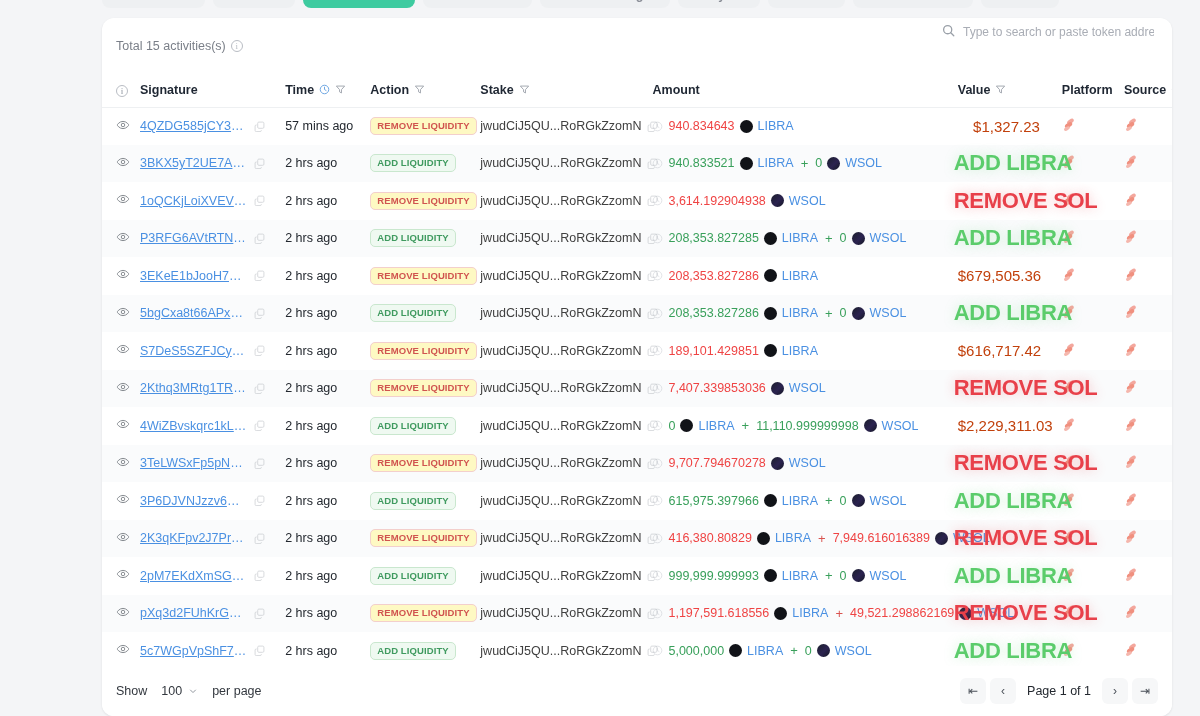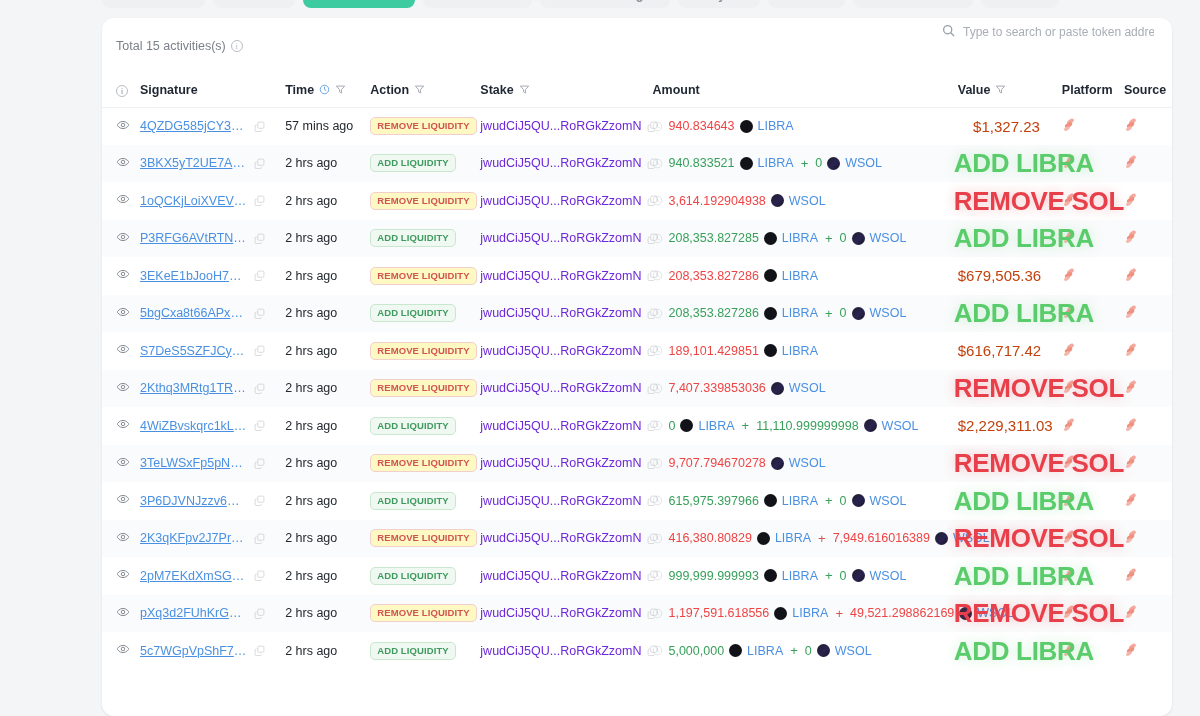--- a/index.html
+++ b/index.html
@@ -103,21 +103,21 @@
 
   .badge {
     display: inline-block; padding: 2px 6px 3px;
     border-radius: 5px; font-size: 9.5px; font-weight: 700;
     letter-spacing: .1px; line-height: 1.2;
   }
   .badge.remove { color: #d0544f; background: #fef9c3; border: 1px solid #f3cfcc; }
   .badge.add    { color: #3f9a5f; background: #eff9f1; border: 1px solid #c9e7ce; }
 
   .addr-wrap { display: flex; align-items: center; gap: 6px; }
-  .addr { color: #6d28d9; }
+  .addr { color: #404040; }
 
   .amount { display: flex; align-items: center; gap: 5px; font-size: 12.5px; }
   .amt-neg { color: #ef4444; }
   .amt-pos { color: #39a05b; }
   .tkn { color: #4a90e2; }
   .plus { color: #8d929a; margin: 0 2px; font-size: 13px; }
   .plus.neg { color: #d9534f; }
   .plus.pos { color: #39a05b; }
 
   .coin {
@@ -130,21 +130,21 @@
   }
 
   .clock-ico { flex: 0 0 auto; opacity: .45; }
   .copy-ico  { flex: 0 0 auto; opacity: .5; }
   .eye-ico   { flex: 0 0 auto; opacity: .75; }
 
   .value { color: #c2410c; font-size: 15px; }
 
   
   .shout {
-    font-size: 26px; font-weight: 700; letter-spacing: -.3px;
+    font-size: 22px; font-weight: 700; letter-spacing: -.3px;
     white-space: nowrap; position: relative; left: -4px;
     display: inline-block; line-height: 1;
   }
   .shout.add    { color: #5bcc6b; text-shadow: 0 0 12px rgba(120,220,140,.38); }
   .shout.remove { color: #e8404a; text-shadow: 0 0 12px rgba(232,64,74,.32); }
 
   
   .plogo { display: inline-block; width: 15px; height: 15px; }
 
   
@@ -1105,13 +1105,32 @@
               <g fill="#f3a79d">
                 <ellipse cx="13.5" cy="7" rx="6" ry="3.2" transform="rotate(-32 13.5 7)"></ellipse>
                 <ellipse cx="10.5" cy="13" rx="6.6" ry="3.4" transform="rotate(-32 10.5 13)" fill="#f0907f"></ellipse>
                 <ellipse cx="8" cy="18.5" rx="5.2" ry="2.8" transform="rotate(-32 8 18.5)" fill="#f5b7ad"></ellipse>
               </g>
             </svg></td>
         </tr>
       </tbody>
   </table>
 
+  <div id="footer">
+    <div id="show-group">
+      <span>Show</span>
+      <span id="page-size">
+        <span>100</span>
+        <svg width="10" height="10" viewBox="0 0 16 16" fill="none" stroke="#8b9098" stroke-width="1.5">
+            <path d="M4 6.5L8 10.5 12 6.5" stroke-linecap="round" stroke-linejoin="round"></path>
+          </svg>
+      </span>
+      <span>per page</span>
+    </div>
+    <div id="pager">
+      <span class="pbtn">⇤</span>
+      <span class="pbtn">‹</span>
+      <span class="pbtn label">Page 1 of 1</span>
+      <span class="pbtn">›</span>
+      <span class="pbtn">⇥</span>
+    </div>
+  </div>
 </div>
 
 </body></html>

